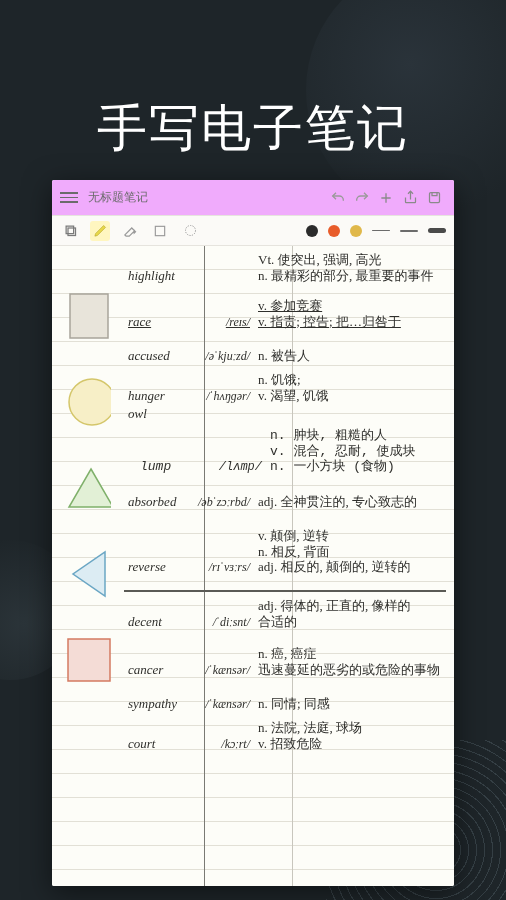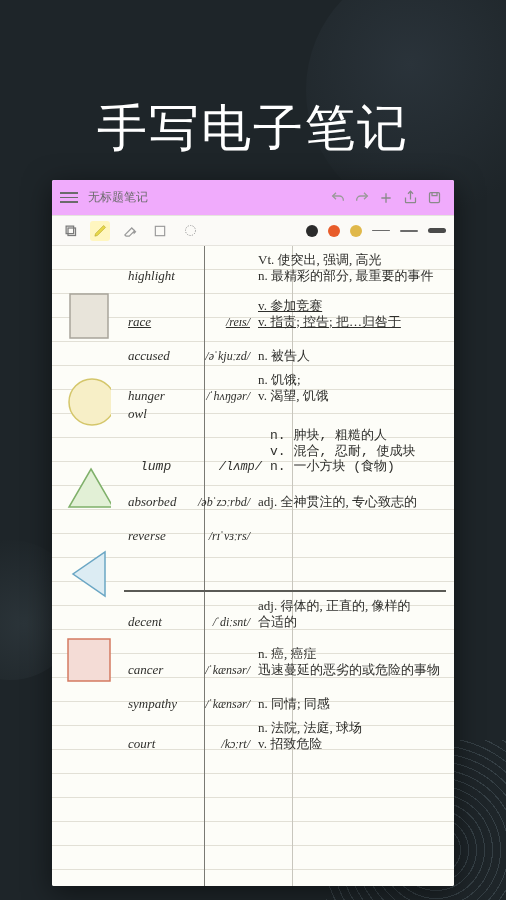--- a/index.html
+++ b/index.html
@@ -300,20 +300,25 @@
         <div class="entry" style="position: absolute; top: 246px; left: 0px; right: 6px;">
           <div class="word">absorbed</div>
           <div class="ipa">/əbˈzɔːrbd/</div>
           <div class="defs">
             <div>adj. 全神贯注的, 专心致志的</div>
           </div>
         </div>
         <div class="entry" style="position: absolute; top: 280px; left: 0px; right: 16px;">
           <div class="word">reverse</div>
           <div class="ipa">/rɪˈvɜːrs/</div>
+          <div class="defs">
+            <div>v. 颠倒, 逆转</div>
+            <div>n. 相反, 背面</div>
+            <div>adj. 相反的, 颠倒的, 逆转的</div>
+          </div>
         </div>
         <div class="entry" style="position: absolute; top: 350px; left: 0px; right: 0px;">
           <div class="word">decent</div>
           <div class="ipa">/ˈdiːsnt/</div>
           <div class="defs">
             <div>adj. 得体的, 正直的, 像样的</div>
             <div>合适的</div>
           </div>
         </div>
         <div class="entry" style="position: absolute; top: 398px; left: 0px; right: 0px;">

